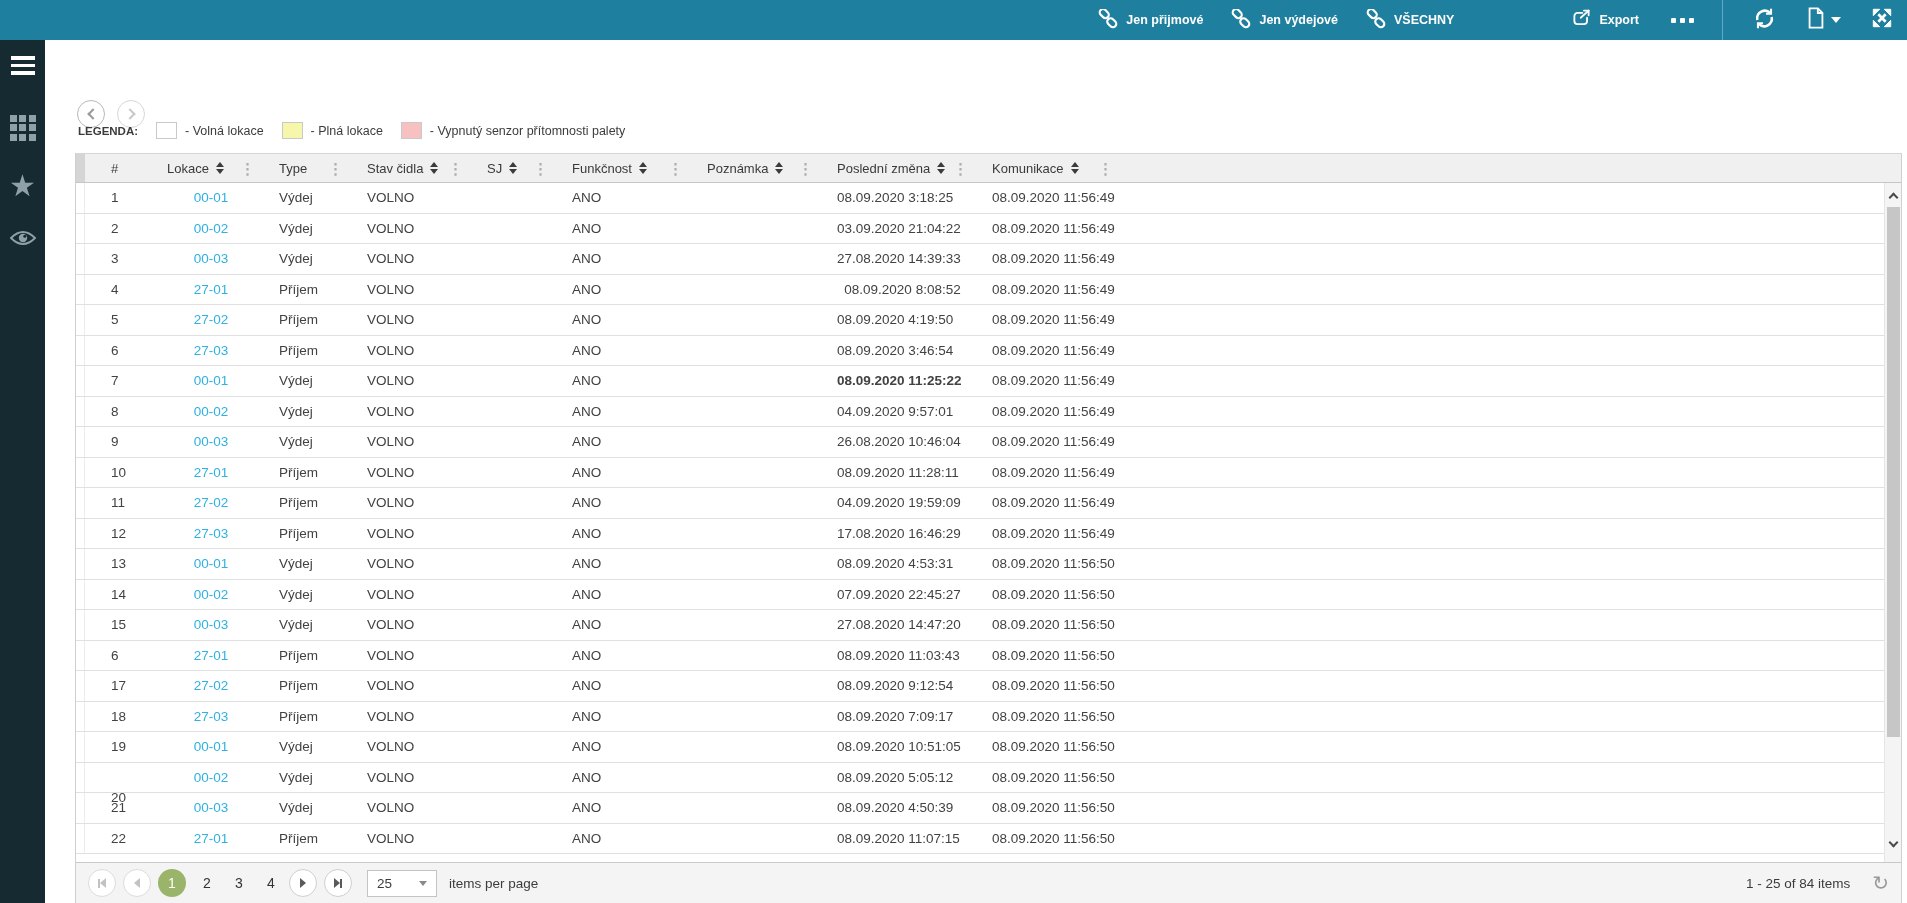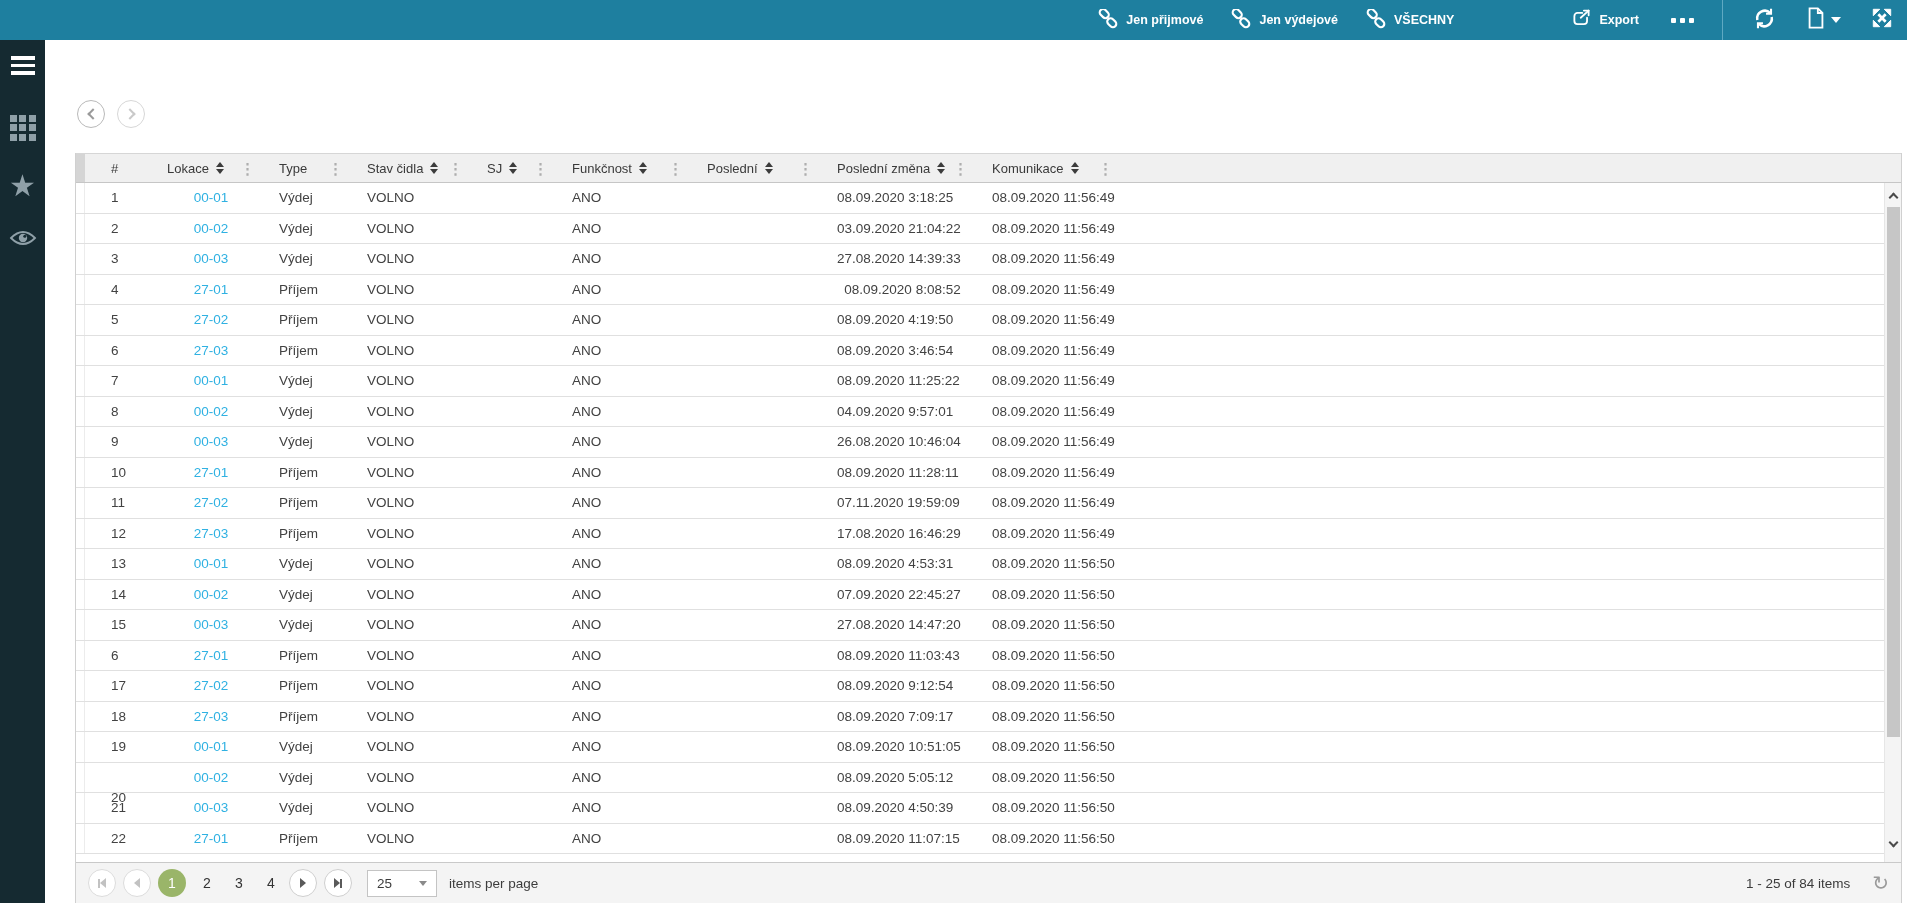--- a/index.html
+++ b/index.html
@@ -222,20 +222,35 @@
 <div class="content">
 
   <div class="nav-circle nav-back">
     <span class="chev chev-left"></span>
   </div>
   <div class="nav-circle nav-fwd">
     <span class="chev chev-right"></span>
   </div>
 
 
+  <div class="legend">
+    <span class="legend-label">LEGENDA:</span>
+    <span class="legend-item">
+      <span class="swatch" style="background:#ffffff;"></span>
+      <span>- Volná lokace</span>
+    </span>
+    <span class="legend-item">
+      <span class="swatch" style="background:#f7f7ab;"></span>
+      <span>- Plná lokace</span>
+    </span>
+    <span class="legend-item">
+      <span class="swatch" style="background:#f8c1c1;"></span>
+      <span>- Vypnutý senzor přítomnosti palety</span>
+    </span>
+  </div>
 
   <div class="grid">
     <div class="grid-header" id="grid-header">
       <div class="gh-cell gh-handle" style="width:9px;"></div>
 
       <div class="gh-cell" style="width: 70px; padding-left: 26px;">
           <span>#</span>
         </div>
         <div class="gh-cell" style="width: 112px;">
           <span>Lokace</span>
@@ -267,21 +282,21 @@
         </div>
         <div class="gh-cell" style="width: 135px;">
           <span>Funkčnost</span>
           <span class="sort-icon">
             <i class="sort-up"></i>
             <i class="sort-down"></i>
           </span>
           <span class="col-menu">⋮</span>
         </div>
         <div class="gh-cell" style="width: 130px;">
-          <span>Poslední</span>
+          <span>Poznámka</span>
           <span class="sort-icon">
             <i class="sort-up"></i>
             <i class="sort-down"></i>
           </span>
           <span class="col-menu">⋮</span>
         </div>
         <div class="gh-cell" style="width: 155px;">
           <span>Poslední změna</span>
           <span class="sort-icon">
             <i class="sort-up"></i>
@@ -376,21 +391,21 @@
           </div>
           <div class="grid-row">
             <div style="width: 9px; height: 100%; border-right: 1px solid rgb(236, 236, 236);"></div>
             <div class="gc" style="width: 70px; padding-left: 26px;">7</div>
             <div class="gc" style="width: 112px; text-align: center;"><span class="lokace-link">00-01</span></div>
             <div class="gc" style="width: 88px;">Výdej</div>
             <div class="gc" style="width: 120px;">VOLNO</div>
             <div class="gc" style="width: 85px;"></div>
             <div class="gc" style="width: 135px;">ANO</div>
             <div class="gc" style="width: 130px;"></div>
-            <div class="gc" style="width: 155px;">08.09.2020 11:25:22</div>
+            <div class="gc" style="width: 155px; font-weight: bold;">08.09.2020 11:25:22</div>
             <div class="gc" style="width: 145px;">08.09.2020 11:56:49</div>
           </div>
           <div class="grid-row">
             <div style="width: 9px; height: 100%; border-right: 1px solid rgb(236, 236, 236);"></div>
             <div class="gc" style="width: 70px; padding-left: 26px;">8</div>
             <div class="gc" style="width: 112px; text-align: center;"><span class="lokace-link">00-02</span></div>
             <div class="gc" style="width: 88px;">Výdej</div>
             <div class="gc" style="width: 120px;">VOLNO</div>
             <div class="gc" style="width: 85px;"></div>
             <div class="gc" style="width: 135px;">ANO</div>
@@ -424,21 +439,21 @@
           </div>
           <div class="grid-row">
             <div style="width: 9px; height: 100%; border-right: 1px solid rgb(236, 236, 236);"></div>
             <div class="gc" style="width: 70px; padding-left: 26px;">11</div>
             <div class="gc" style="width: 112px; text-align: center;"><span class="lokace-link">27-02</span></div>
             <div class="gc" style="width: 88px;">Příjem</div>
             <div class="gc" style="width: 120px;">VOLNO</div>
             <div class="gc" style="width: 85px;"></div>
             <div class="gc" style="width: 135px;">ANO</div>
             <div class="gc" style="width: 130px;"></div>
-            <div class="gc" style="width: 155px;">07.11.2020 19:59:09</div>
+            <div class="gc" style="width: 155px;">04.09.2020 19:59:09</div>
             <div class="gc" style="width: 145px;">08.09.2020 11:56:49</div>
           </div>
           <div class="grid-row">
             <div style="width: 9px; height: 100%; border-right: 1px solid rgb(236, 236, 236);"></div>
             <div class="gc" style="width: 70px; padding-left: 26px;">12</div>
             <div class="gc" style="width: 112px; text-align: center;"><span class="lokace-link">27-03</span></div>
             <div class="gc" style="width: 88px;">Příjem</div>
             <div class="gc" style="width: 120px;">VOLNO</div>
             <div class="gc" style="width: 85px;"></div>
             <div class="gc" style="width: 135px;">ANO</div>

